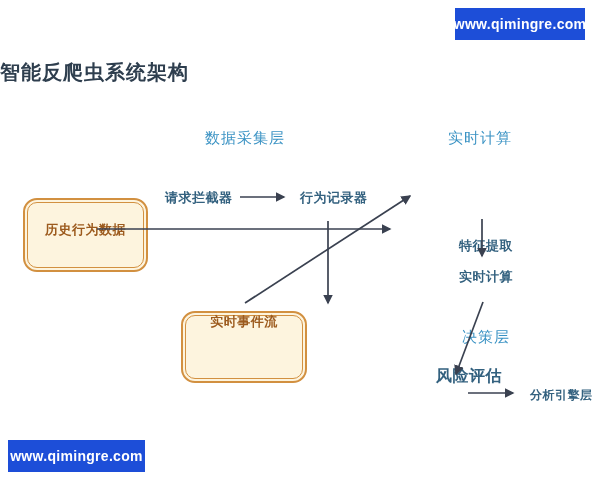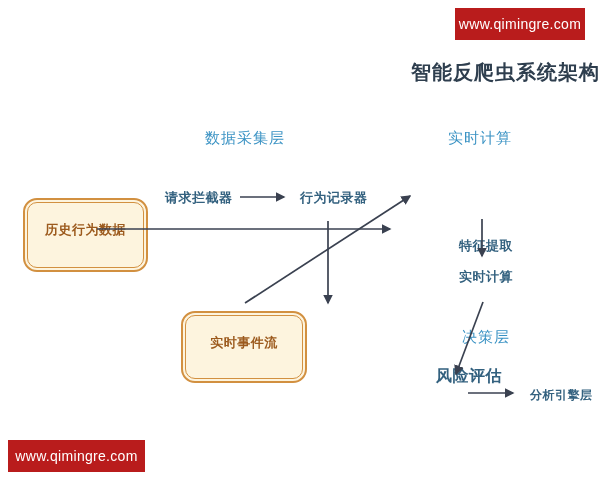--- a/index.html
+++ b/index.html
@@ -1,29 +1,29 @@
 <!DOCTYPE html>
 <html><head>
 <meta charset="utf-8">
 <style>
   html,body{margin:0;padding:0;background:#fff;}
   .canvas{
     position:relative;width:600px;height:480px;background:#ffffff;overflow:hidden;
     font-family:"Liberation Sans","DejaVu Sans",sans-serif;
   }
   .wm{
-    position:absolute;background:#b91c1c;color:#ffffff;
-    font-size:14px;font-weight:normal;letter-spacing:.3px;
+    position:absolute;background:#1d4ed8;color:#ffffff;
+    font-size:14px;font-weight:bold;letter-spacing:.3px;
     display:flex;align-items:center;justify-content:center;
   }
   .wm-top{left:455px;top:8px;width:130px;height:32px;}
   .wm-bottom{left:8px;top:440px;width:137px;height:32px;}
   .title{
     position:absolute;left:0;top:59px;width:100%;margin:0;
-    text-align:right;font-size:20px;font-weight:bold;color:#2e3e4e;letter-spacing:1px;
+    text-align:left;font-size:20px;font-weight:bold;color:#2e3e4e;letter-spacing:1px;
   }
   .layer-hdr{
     position:absolute;white-space:nowrap;color:#3b93c4;font-weight:normal;font-size:15px;letter-spacing:1px;
   }
   .hdr-collection{left:205px;top:129px;}
   .hdr-analysis{left:448px;top:129px;}
   .hdr-decision{left:462px;top:328px;}
   .node{
     position:absolute;white-space:nowrap;color:#33617f;font-weight:bold;font-size:13px;letter-spacing:.5px;
   }
@@ -38,21 +38,21 @@
     display:flex;justify-content:center;align-items:flex-start;box-sizing:border-box;
   }
   .store::before{
     content:"";position:absolute;left:2px;right:2px;top:2px;bottom:2px;
     border:1.5px solid #d29040;border-radius:10px;pointer-events:none;
   }
   .store-label{
     position:relative;color:#9c5a1d;font-weight:bold;font-size:13px;letter-spacing:.5px;white-space:nowrap;
   }
   .store-history{left:23px;top:198px;width:125px;height:74px;padding-top:21px;}
-  .store-events{left:181px;top:311px;width:126px;height:72px;padding-top:21px;}
+  .store-events{left:181px;top:311px;width:126px;height:72px;}
   .edges{
     position:absolute;left:0;top:0;width:600px;height:480px;pointer-events:none;
   }
   .edges line{stroke:#3a4150;stroke-width:1.7;}
 </style>
 </head>
 <body>
 
 <div class="canvas">
 

